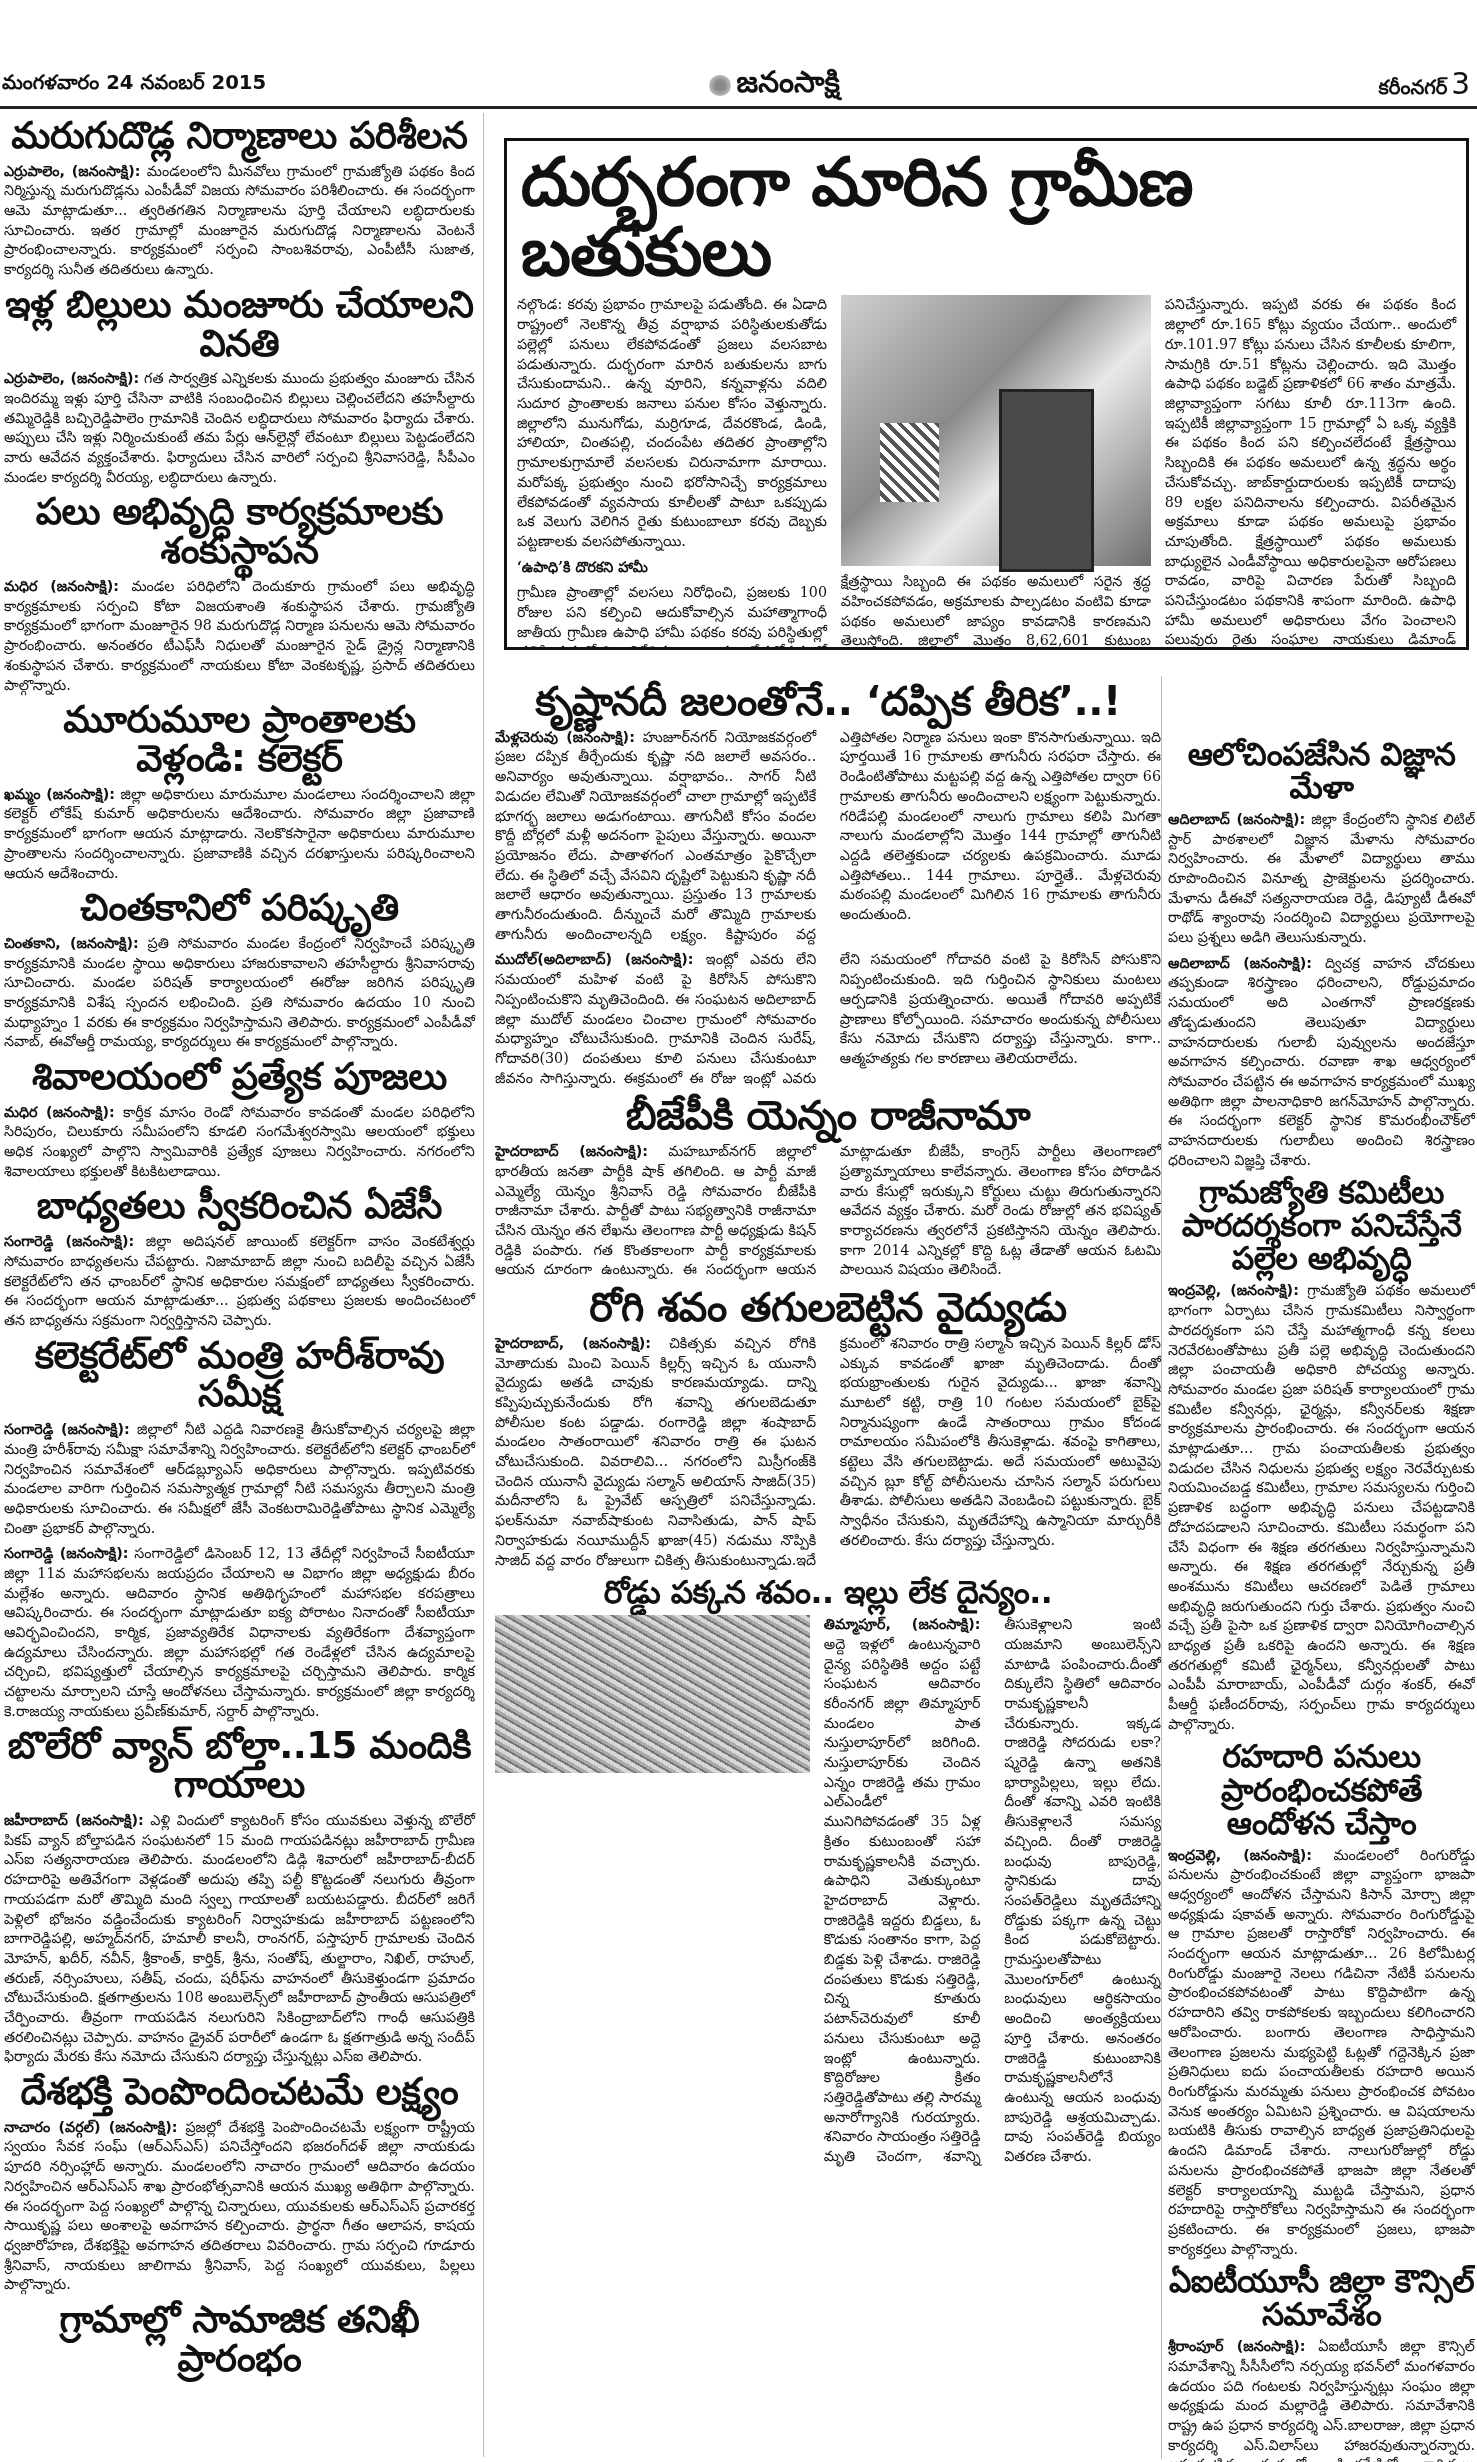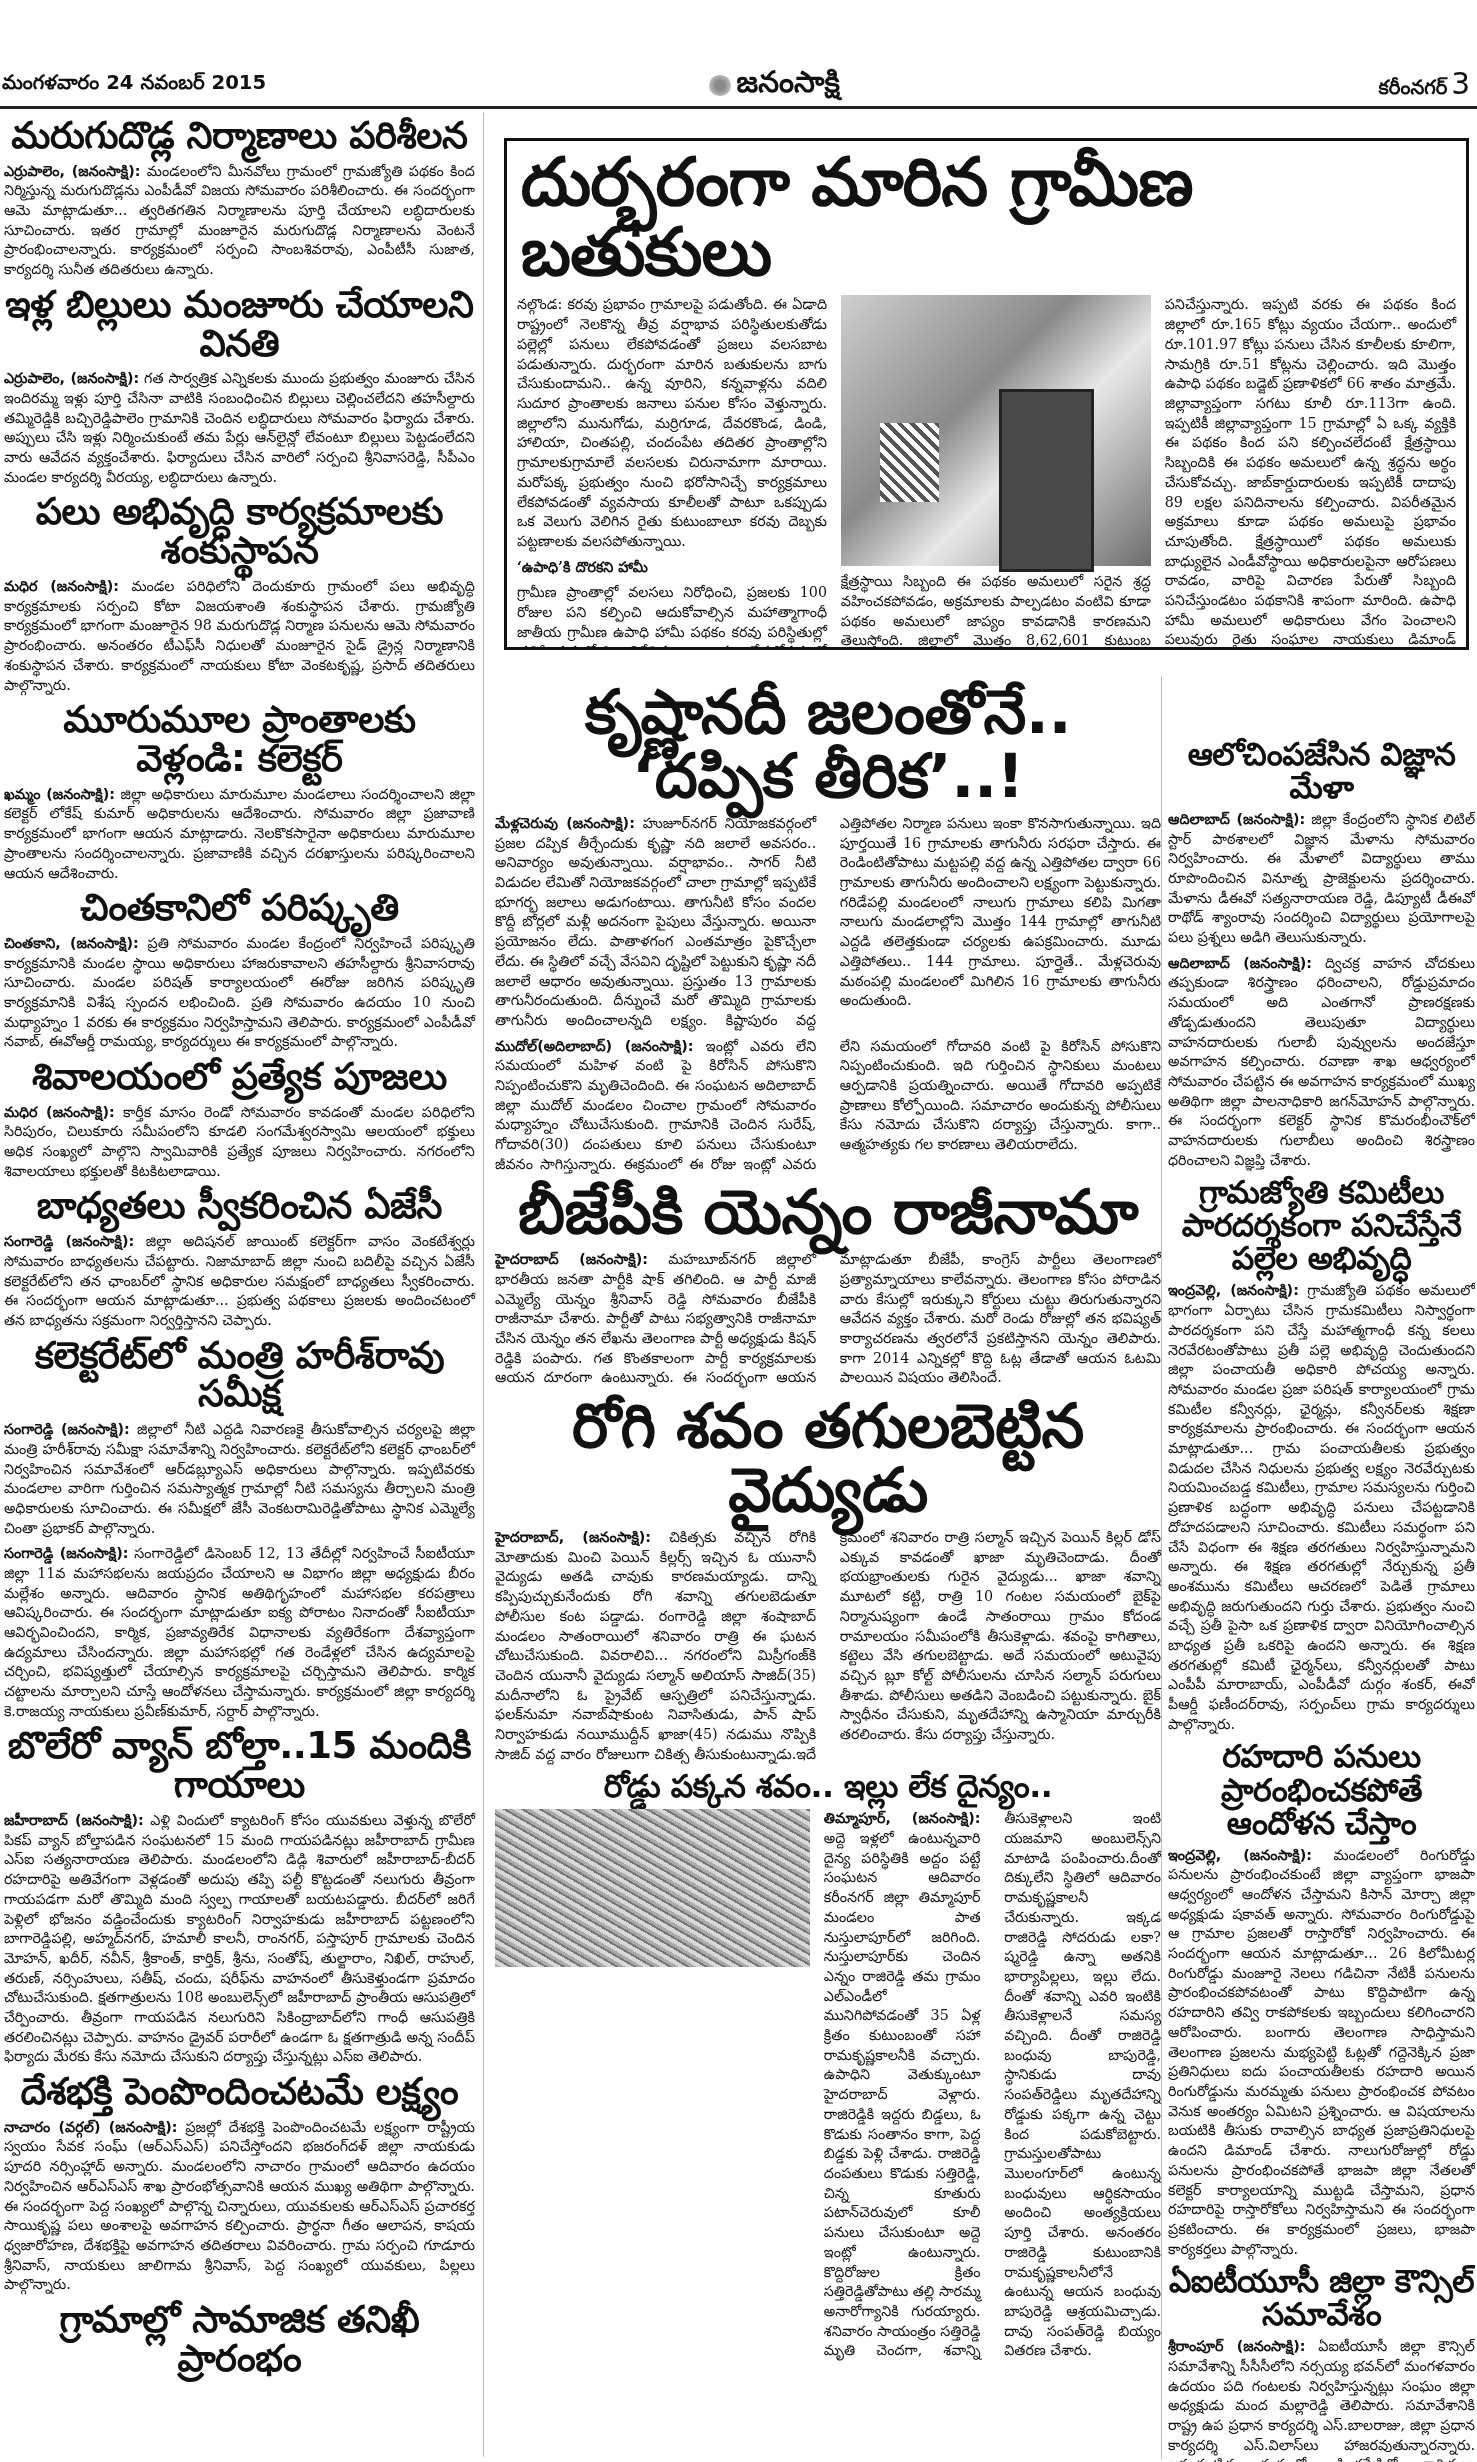--- a/index.html
+++ b/index.html
@@ -11,21 +11,21 @@
   .mh-page{position:absolute;right:7.9px;top:3.9px;font-size:19.7px;font-weight:bold;text-align:right;}
   .mh-page .num{font-size:29.6px;font-weight:normal;margin-left:3.9px;}
 
   .col{position:absolute;overflow:hidden;}
   #col-left{left:3.9px;top:113px;width:471px;height:2344px;border-right:1px solid #bbb;padding-right:7.9px;}
   #col-right{left:1168px;top:706px;width:307px;height:1783px;margin-top:28px;}
   #col-center{left:495px;top:676px;width:666px;height:1783px;border-right:1px solid #bbb;}
 
   .headline{font-weight:bold;text-align:center;line-height:1.05;margin:3.9px 0 5.9px 0;letter-spacing:-0.5px;}
   .hl-lg{font-size:37px;}
-  .hl-xl{font-size:61px;}
+  .hl-xl{font-size:40px;}
   .hl-md{font-size:31.5px;}
   .body{font-size:14.3px;line-height:19.7px;text-align:justify;margin:0 0 5.9px 0;font-family:"DejaVu Serif","Liberation Serif",serif;}
   .dateline{font-weight:bold;font-family:"DejaVu Sans","Liberation Sans",sans-serif;}
   .twocol{column-count:2;column-gap:23.6px;}
 
   
   #lead{position:absolute;left:504px;top:138px;width:965px;height:512px;border:3px solid #111;box-sizing:border-box;padding:5.9px 9.9px;overflow:hidden;}
   #lead .hl-lead{font-size:67px;font-weight:bold;text-align:left;line-height:1.05;margin:0 0 7.9px 3.9px;letter-spacing:-1px;}
   #lead .lead-cols{display:flex;gap:13.8px;}
   #lead .lead-c1{width:315px;}

